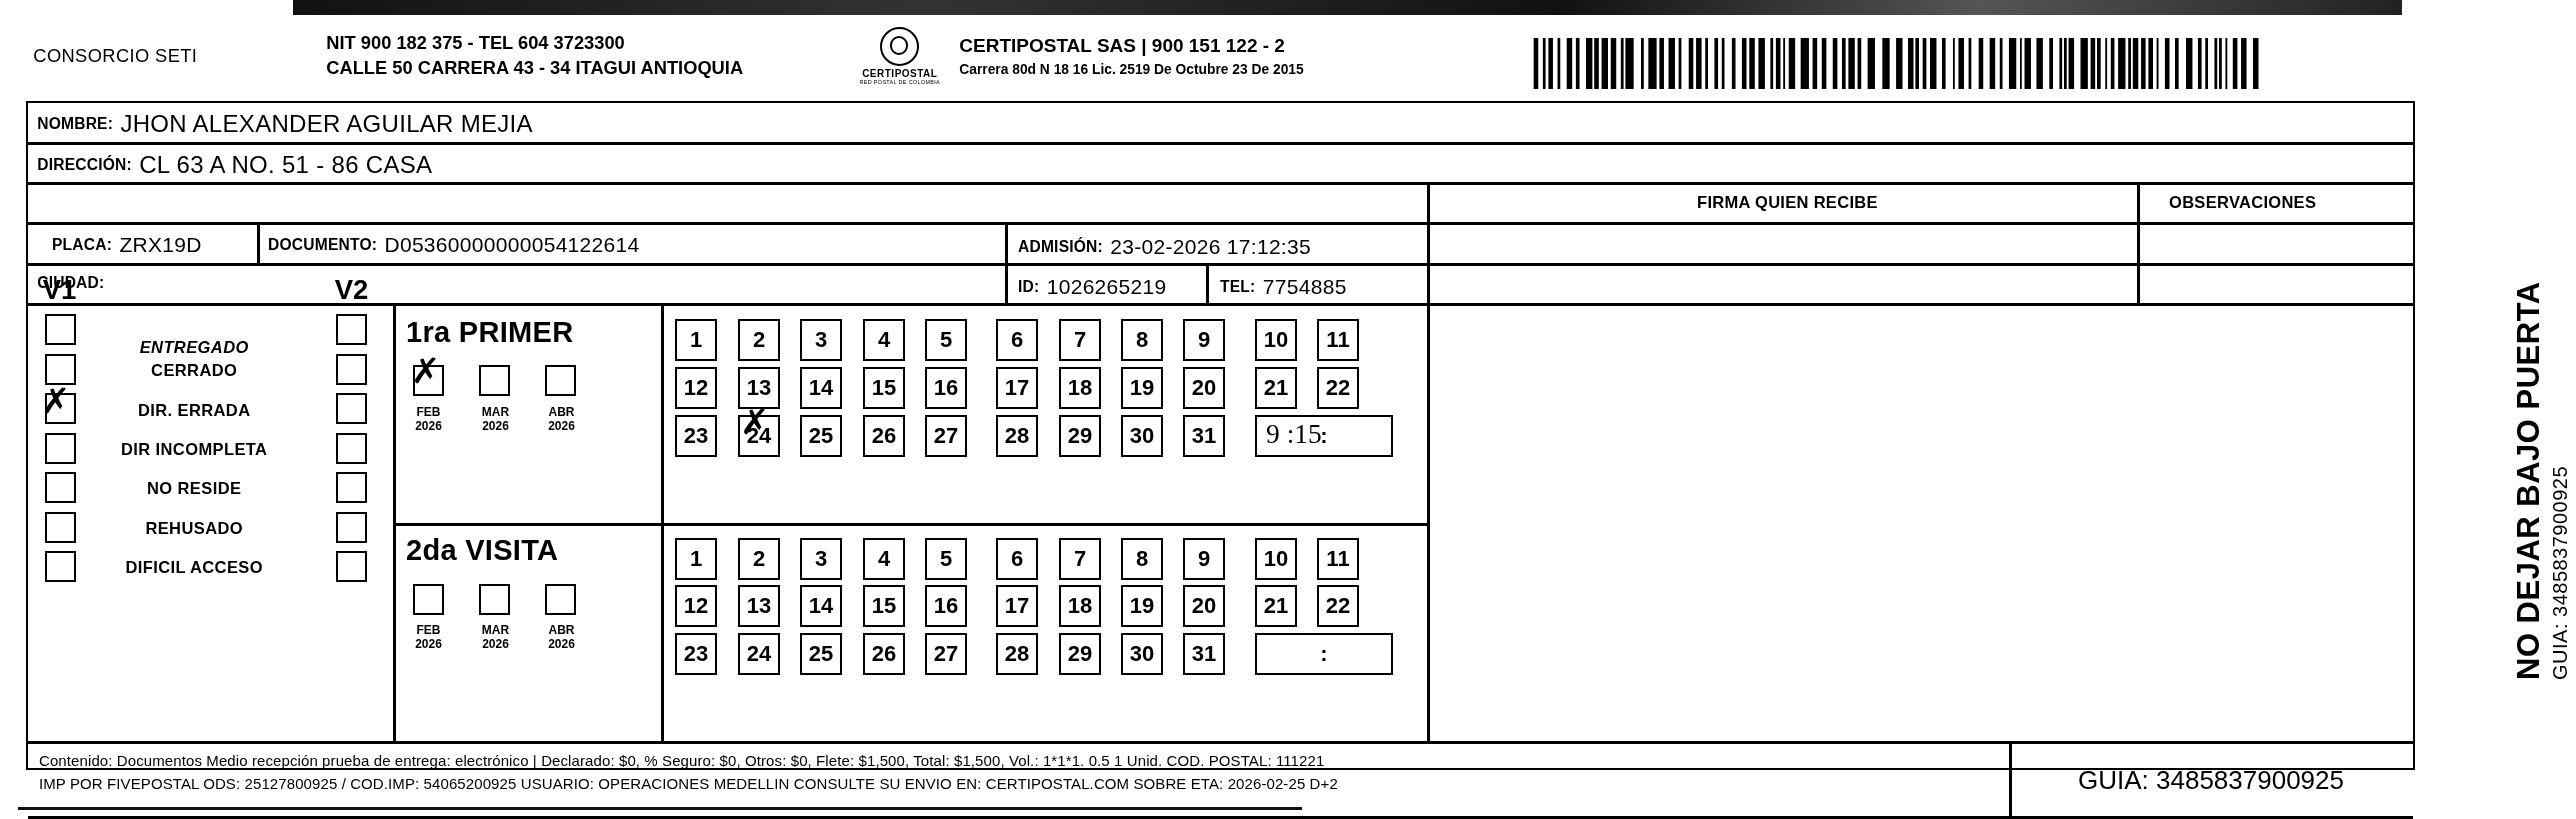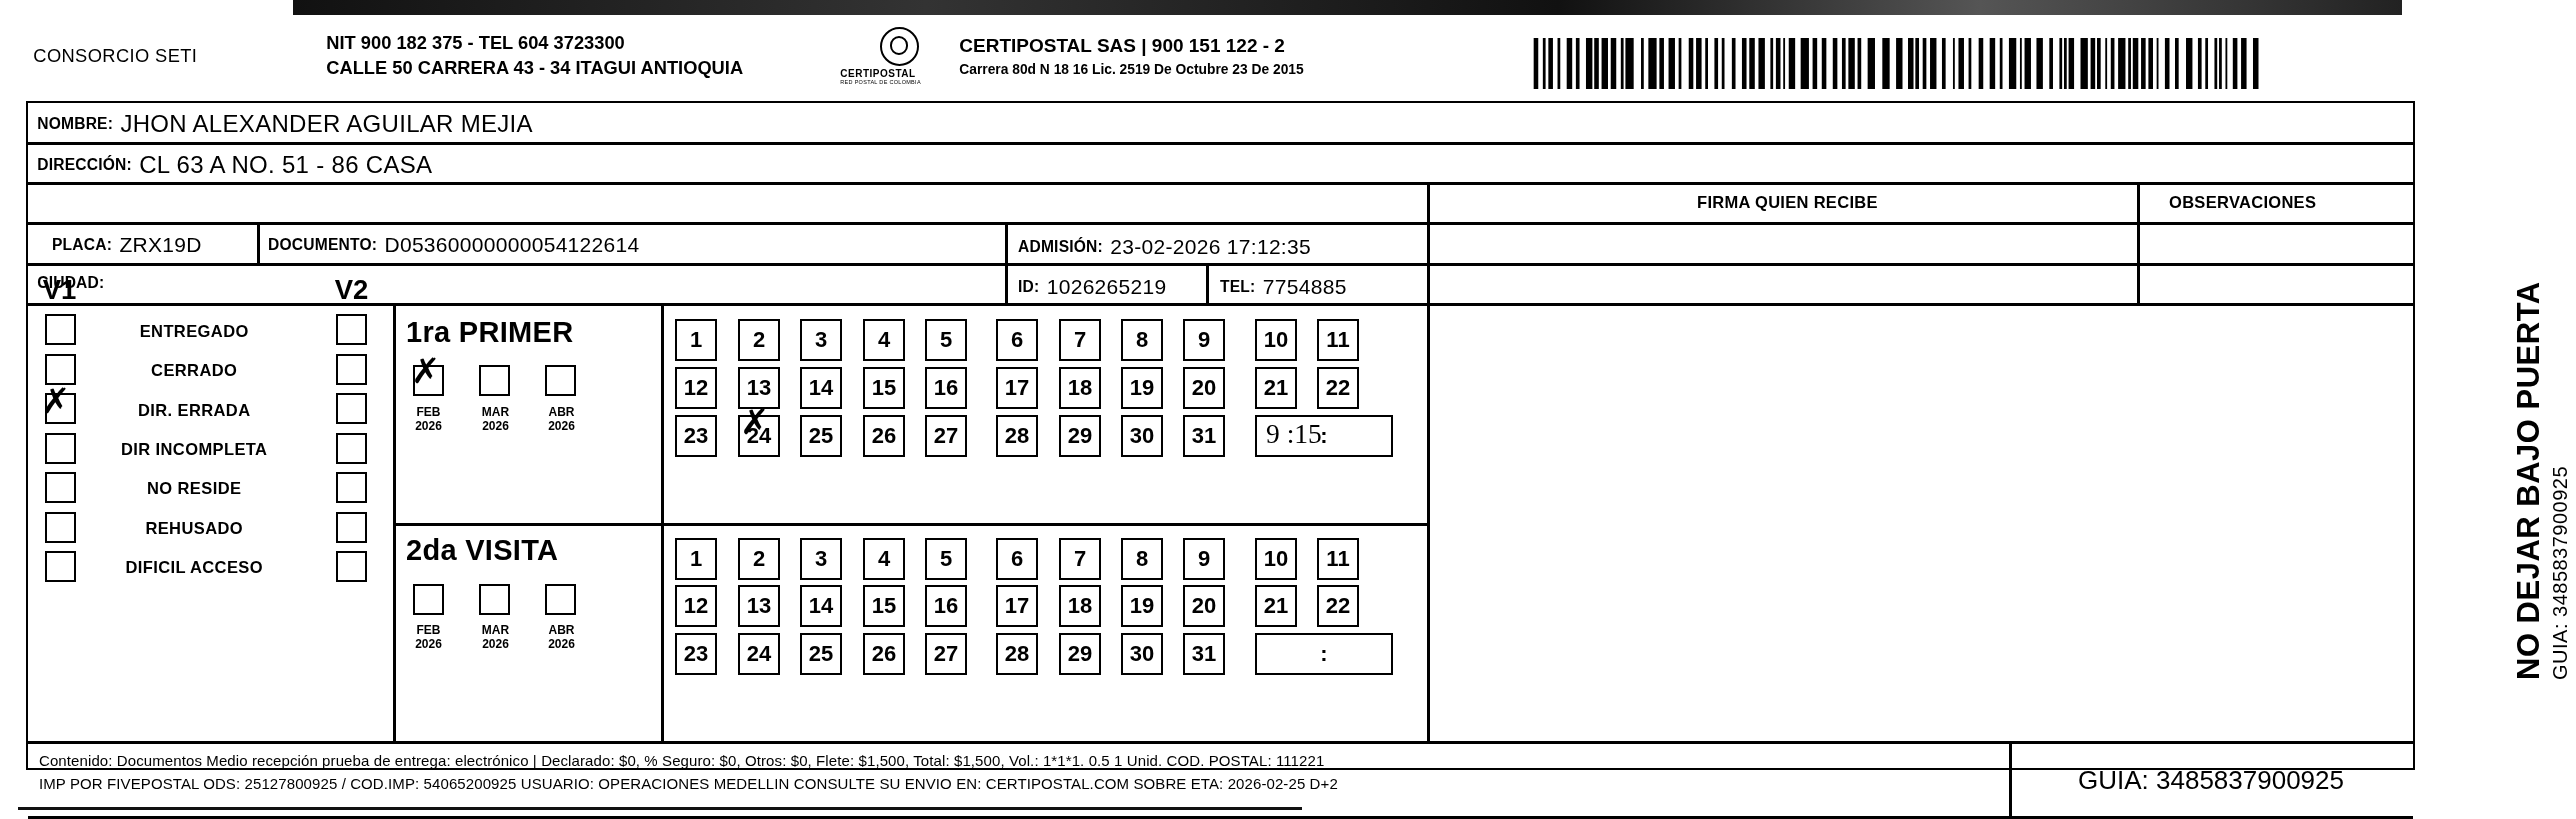--- a/index.html
+++ b/index.html
@@ -62,21 +62,21 @@
     padding-left: 7.3px;
   }
   .hdr-addr {
     width: 514px;
     font-size: 18.3px;
     line-height: 1.35;
     font-weight: bold;
   }
   .hdr-logo {
     width: 119px;
-    text-align: left;
+    text-align: center;
   }
   .logo-circle {
     width: 35px; height: 35px;
     border: 2.8px solid #000;
     border-radius: 50%;
     margin: 0 auto 1.8px auto;
     position: relative;
   }
   .logo-circle:after {
     content: "";
@@ -449,21 +449,21 @@
       <div class="firma-hdr" style="left:1669px;top:90px;">FIRMA QUIEN RECIBE</div>
       <div class="firma-hdr" style="left:2141px;top:90px;">OBSERVACIONES</div>
 
       <div class="vblock">
         <div class="vtitle" style="left:11px;top:0px;">V1</div>
         <div class="vtitle" style="left:303px;top:0px;">V2</div>
 
         <div id="status-rows">
             <div class="chk" style="left: 13px; top: 40px;"></div>
             <div class="chk" style="left: 304px; top: 40px;"></div>
-            <div class="vlabel" style="left: 48px; top: 48px;">ENTREGADO</div>
+            <div class="vlabel" style="left: 48px; top: 64px; font-style: italic;">ENTREGADO</div>
             <div class="chk" style="left: 13px; top: 80px;"></div>
             <div class="chk" style="left: 304px; top: 80px;"></div>
             <div class="vlabel" style="left: 48px; top: 87px;">CERRADO</div>
             <div class="chk" style="left: 13px; top: 119px;"></div>
             <div class="chk" style="left: 304px; top: 119px;"></div>
             <div class="vlabel" style="left: 48px; top: 127px;">DIR. ERRADA</div>
             <div class="xmark" style="left: 9.2px; top: 112px;">✗</div>
             <div class="chk" style="left: 13px; top: 159px;"></div>
             <div class="chk" style="left: 304px; top: 159px;"></div>
             <div class="vlabel" style="left: 48px; top: 166px;">DIR INCOMPLETA</div>

